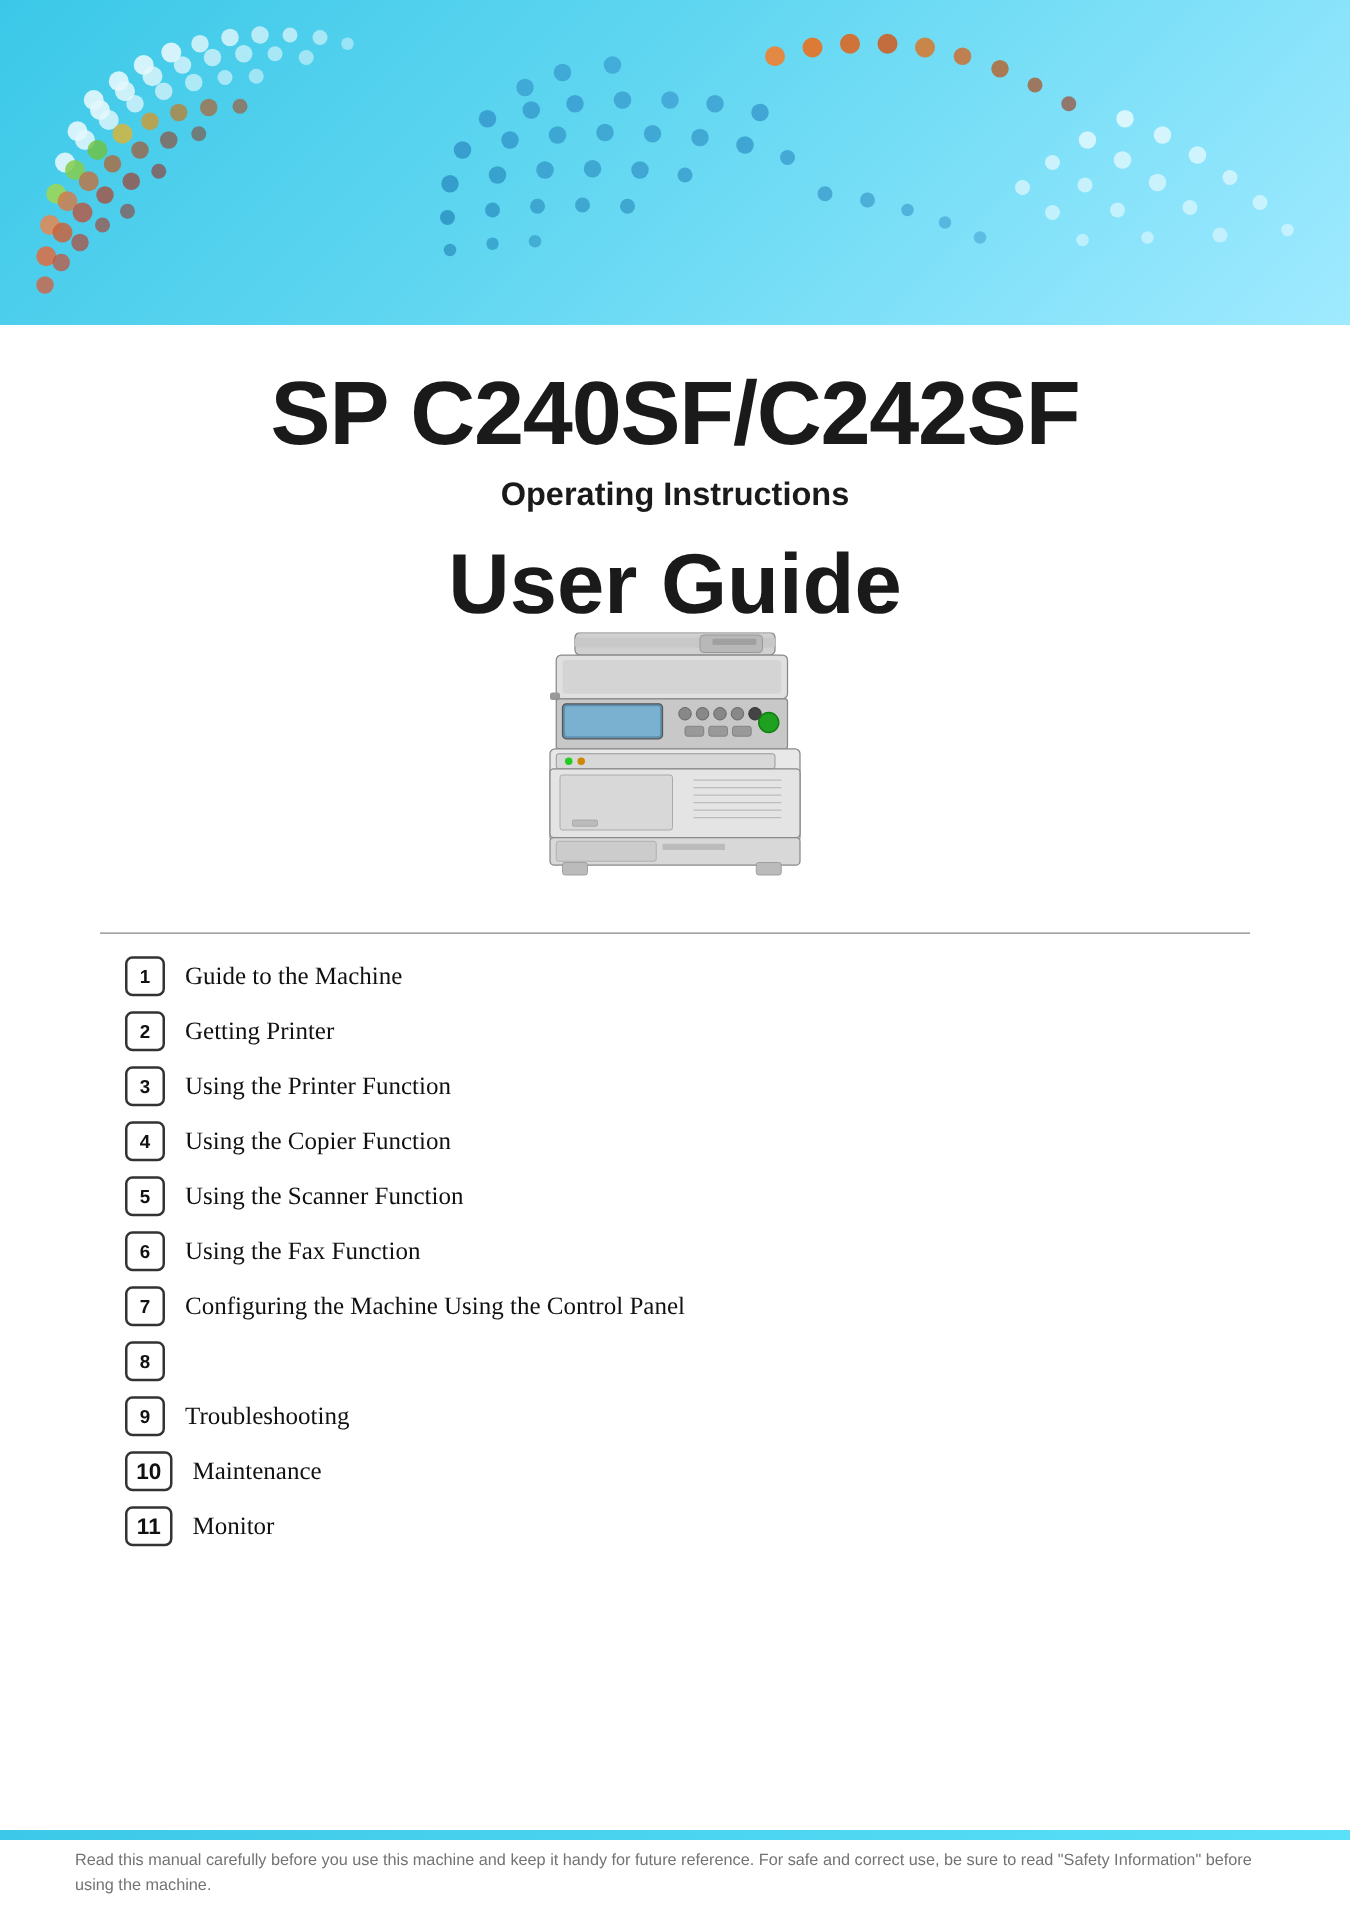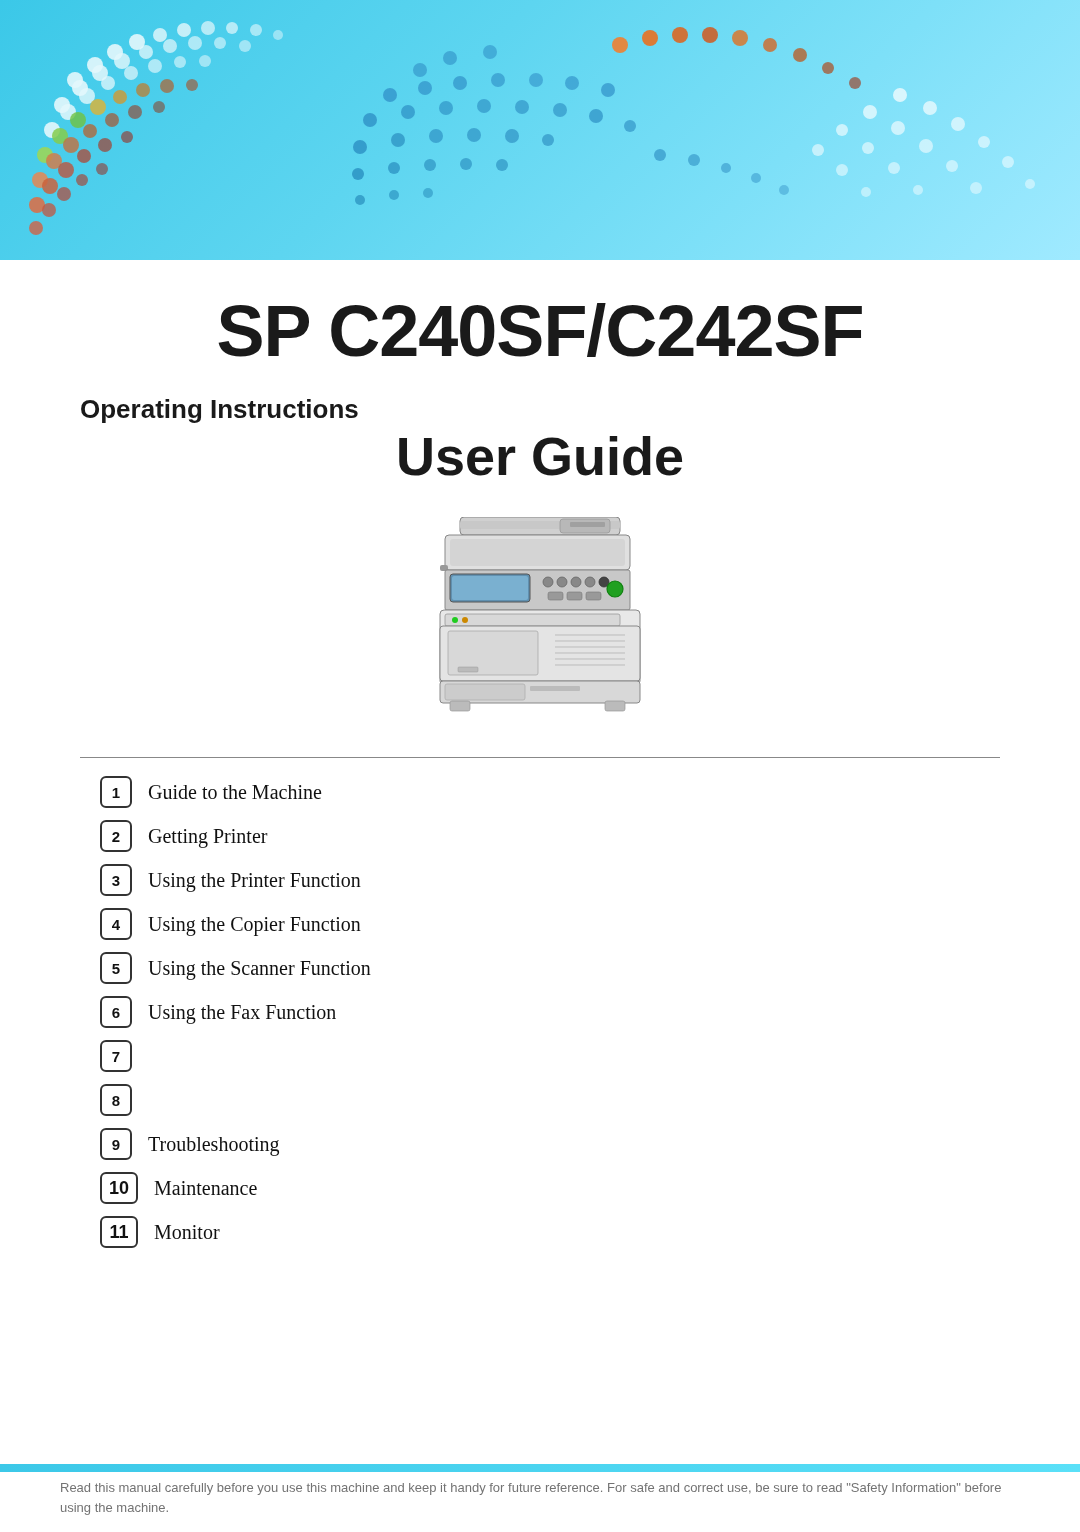--- a/index.html
+++ b/index.html
@@ -33,41 +33,41 @@
       padding: 0 80px;
     }
 
     
     .product-title {
       text-align: center;
       font-size: 72px;
       font-weight: 900;
       color: #1a1a1a;
       margin-top: 30px;
-      margin-bottom: 22px;
+      margin-bottom: 8px;
       letter-spacing: -1px;
       font-family: Arial, Helvetica, sans-serif;
     }
 
     
     .operating-instructions {
+      text-align: center;
       font-size: 26px;
       font-weight: bold;
       color: #1a1a1a;
-      margin-bottom: 0;
+      margin-bottom: 17px;
       font-family: Arial, Helvetica, sans-serif;
     }
 
     
     .user-guide {
       text-align: center;
-      font-size: 54px;
+      font-size: 68px;
       font-weight: 900;
       color: #1a1a1a;
-      margin-bottom: 30px;
       font-family: Arial, Helvetica, sans-serif;
     }
 
     
     .printer-image-area {
       display: flex;
       justify-content: center;
       margin-bottom: 40px;
     }
 
@@ -389,20 +389,21 @@
       <div class="toc-item">
         <span class="toc-number">5</span>
         <span class="toc-label">Using the Scanner Function</span>
       </div>
       <div class="toc-item">
         <span class="toc-number">6</span>
         <span class="toc-label">Using the Fax Function</span>
       </div>
       <div class="toc-item">
         <span class="toc-number">7</span>
+        <span class="toc-label">Configuring the Machine Using the Control Panel</span>
       </div>
       <div class="toc-item">
         <span class="toc-number">8</span>
       </div>
       <div class="toc-item">
         <span class="toc-number">9</span>
         <span class="toc-label">Troubleshooting</span>
       </div>
       <div class="toc-item">
         <span class="toc-number wide">10</span>

